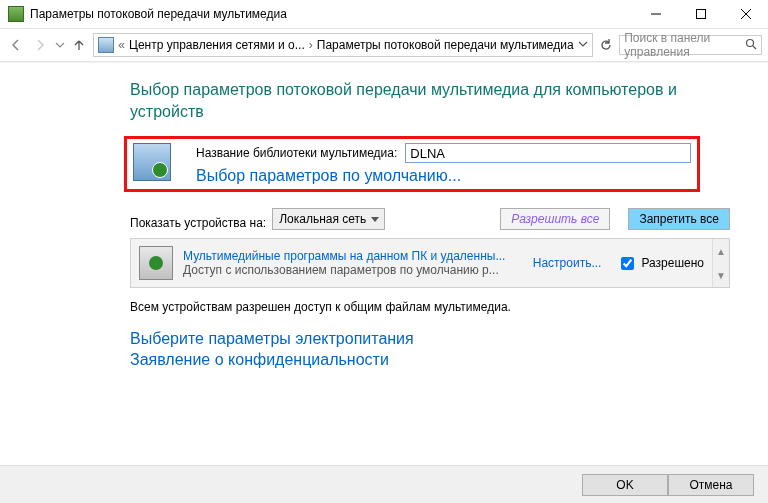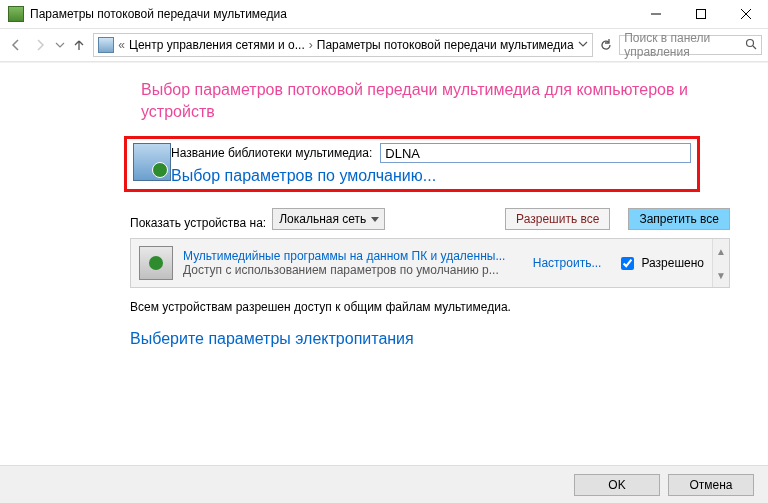--- a/index.html
+++ b/index.html
@@ -11,48 +11,48 @@
   .navarrow { width: 24px; height: 24px; display:flex; align-items:center; justify-content:center; color:#999; }
   .navarrow.active { color:#000; }
   .address { flex: 1; display: flex; align-items: center; height: 24px; border: 1px solid #ccc; padding: 0 4px; font-size: 12px; gap: 4px; }
   .address .sep { color:#666; }
   .address .crumb { white-space: nowrap; }
   .address .drop { color:#555; margin-left:auto; }
   .refresh { width:22px; height:22px; display:flex; align-items:center; justify-content:center; color:#555; border:1px solid transparent;}
   .searchbox { width: 170px; height: 20px; border: 1px solid #ccc; display:flex; align-items:center; padding:0 4px; font-size:12px; color:#888; gap:4px;}
   .searchbox .mag { margin-left:auto; color:#555;}
   .content { position: absolute; left: 0; right: 0; top: 62px; bottom: 38px; border-top: 1px solid #f2f2f2; padding: 10px 38px 0 130px; overflow: hidden;}
-  h2.heading { color: #ec4899; font-weight: 400; font-size: 16px; margin: 6px 0 14px 11px; line-height: 1.35; }
-  .libname-row { display:flex; align-items:flex-start; gap:0; border: 3px solid #e11; padding: 4px 6px; margin-left: -6px; margin-right: 30px; }
+  h2.heading { color: #0f766e; font-weight: 400; font-size: 16px; margin: 6px 0 14px 0; line-height: 1.35; }
+  .libname-row { display:flex; align-items:flex-start; gap:25px; border: 3px solid #e11; padding: 4px 6px; margin-left: -6px; margin-right: 30px; }
   .lib-icon { width: 38px; height: 38px; background: linear-gradient(#bcd7ef,#6a9fce); border:1px solid #4a7299; display:flex; align-items:center; justify-content:center; position:relative; }
   .lib-icon::after { content:""; position:absolute; right:2px; bottom:2px; width:14px; height:14px; background:#2e8b2e; border-radius:50%; border:1px solid #fff;}
   .libname-col { flex:1; }
   .libname-line { display:flex; align-items:center; gap:8px; font-size:12px; }
   .libname-input { flex:1; height:20px; border:1px solid #7a9fcf; padding:0 4px; font-size:13px; }
   .link { color:#0066cc; font-size:16px; cursor:pointer; }
   .showon { margin: 16px 0 8px 0; font-size:12px; display:flex; align-items:flex-end; gap:6px;}
   .combo { height:22px; border:1px solid #adadad; background:#efefef; padding:0 18px 0 6px; font-size:12px; display:inline-flex; align-items:center; position:relative; }
   .combo::after { content:""; position:absolute; right:5px; top:8px; border-left:4px solid transparent; border-right:4px solid transparent; border-top:5px solid #555;}
   .btn { height:22px; border:1px solid #adadad; background:#7dd3fc; padding:0 10px; font-size:12px; display:inline-flex; align-items:center; cursor:pointer;}
-  .btn.disabled { color:#7f1d1d; background:#f4f4f4;}
+  .btn.disabled { color:#8b5cf6; background:#f4f4f4;font-style:italic;}
   .devlist { border:1px solid #d0d0d0; background:#f3f3f3; height:50px; display:flex; position:relative; margin-right:0; }
   .devlist .scroll { width:17px; background:#f0f0f0; border-left:1px solid #ddd; display:flex; flex-direction:column; }
   .devlist .scroll div { flex:1; display:flex; align-items:center; justify-content:center; color:#888; font-size:10px;}
   .devrow { flex:1; display:flex; align-items:center; padding:4px 8px; gap:10px;justify-content:space-between;}
   .devicon { width:34px; height:34px; background: linear-gradient(#e8e8e8,#c0c0c0); border:1px solid #888; position:relative; }
   .devicon::after { content:""; position:absolute; left:9px; top:9px; width:14px; height:14px; background:#2e8b2e; border-radius:50%;}
   .devtext { flex:1; font-size:12px; }
   .devtext .t1 { color:#0066cc; }
   .devtext .t2 { color:#555; }
   .devcustom { color:#0066cc; font-size:12px; margin-right:6px;}
   .chk { font-size:12px; display:flex; align-items:center; gap:4px;}
   .chk input { width:13px; height:13px;}
   .note { font-size:12px; margin:12px 0 16px 0;}
   .links p { margin:3px 0;}
-  .footer { position:absolute; left:0; right:0; bottom:0; height:38px; background:#f0f0f0; border-top:1px solid #ddd; display:flex; align-items:center; justify-content:flex-end; padding:0 14px; gap:8px;}
+  .footer { position:absolute; left:0; right:0; bottom:0; height:38px; background:#f0f0f0; border-top:1px solid #ddd; display:flex; align-items:center; justify-content:flex-end; padding:0 14px; }
   .footer .btn { width:86px; justify-content:center; background:#e1e1e1;}
   .cp-appicon { width:16px; height:16px; background:linear-gradient(#7fb960,#4a8a2e); border:1px solid #3a6a24; }
   .address .appicon { width:16px; height:16px; background:linear-gradient(#cfe4f5,#7ba7cc); border:1px solid #5a84a8; }
 </style>
 </head>
 <body>
 
 <div class="titlebar">
   <span class="cp-appicon"></span>
   <span class="title" style="margin-left:6px">Параметры потоковой передачи мультимедиа</span>
@@ -165,19 +165,20 @@
     <div class="scroll">
       <div>▲</div>
       <div>▼</div>
     </div>
   </div>
 
   <div class="note">Всем устройствам разрешен доступ к общим файлам мультимедиа.</div>
 
   <div class="links">
     <p><span class="link">Выберите параметры электропитания</span></p>
+    <p><span class="link">Заявление о конфиденциальности</span></p>
   </div>
 </div>
 
 <div class="footer">
   <span class="btn">OK</span>
   <span class="btn">Отмена</span>
 </div>
 
 </body></html>

